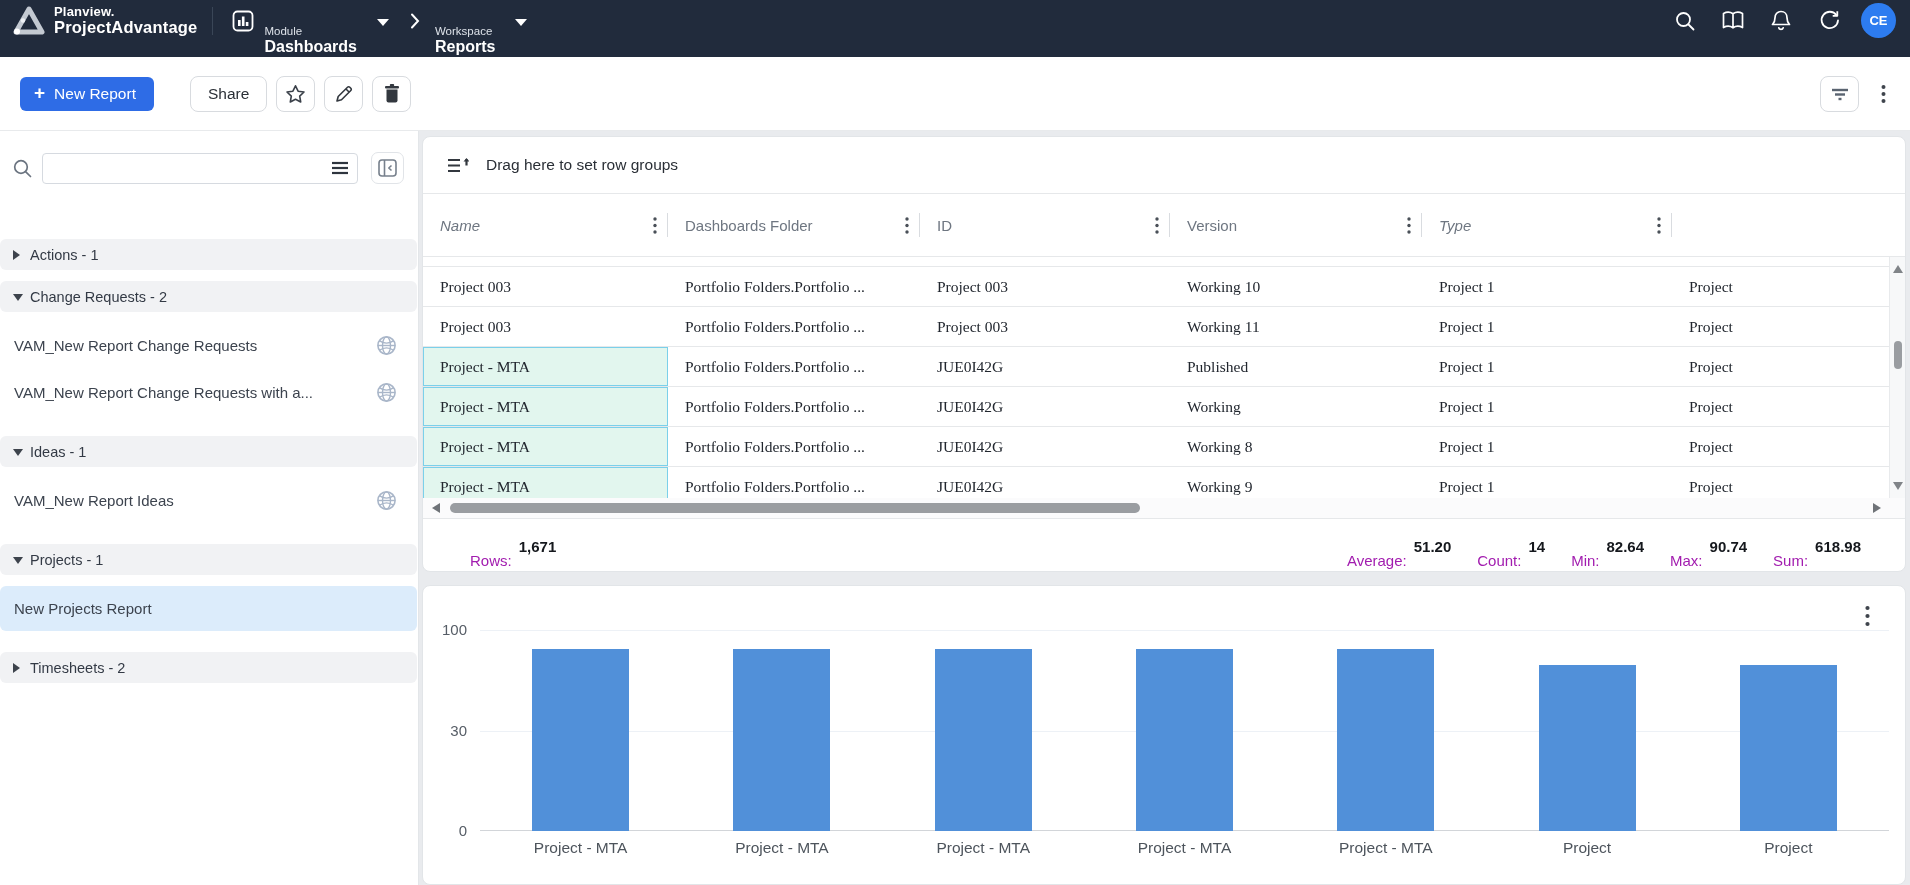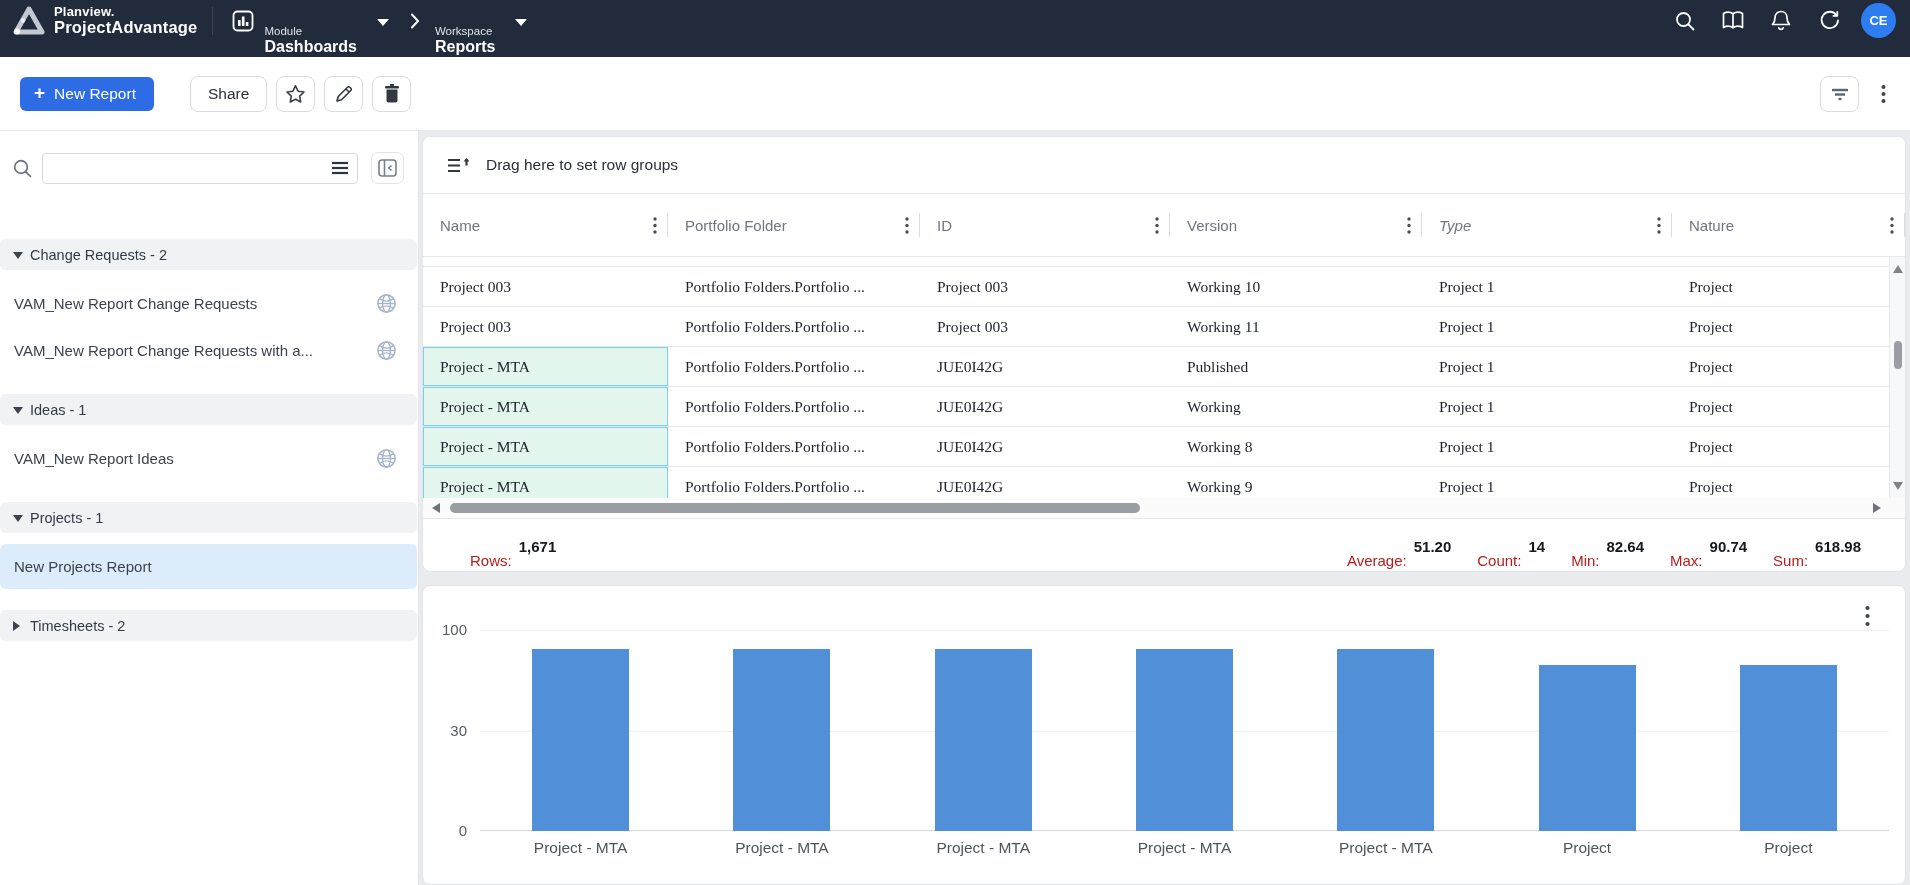--- a/index.html
+++ b/index.html
@@ -73,21 +73,21 @@
   .vthumb { position:absolute; left:4px; top:84px; width:8px; height:28px; border-radius:4px; background:#9a9da1; }
   .varrow { position:absolute; left:3px; width:0; height:0; border-left:5px solid transparent; border-right:5px solid transparent; }
   .varrow.up { top:8px; border-bottom:8px solid #808488; }
   .varrow.down { bottom:8px; border-top:8px solid #808488; }
   .hscroll { height:20px; background:#fbfbfc; position:relative; flex:none; }
   .hthumb { position:absolute; top:5px; left:27px; width:690px; height:10px; border-radius:5px; background:#9a9da1; }
   .harrow { position:absolute; top:5px; width:0; height:0; border-top:5px solid transparent; border-bottom:5px solid transparent; }
   .harrow.left { left:9px; border-right:8px solid #6f7378; }
   .harrow.right { right:24px; border-left:8px solid #6f7378; }
   .status-bar { height:55px; border-top:1px solid #e6e8ea; display:flex; align-items:center; padding:0 44px 0 47px; font-size:15px; flex:none; }
-  .status-label { color:#b91c1c;margin-top:28px; }
+  .status-label { color:#a21caf;margin-top:28px; }
   .status-value { color:#15181d; font-weight:bold; margin-left:7px; }
   .agg { margin-left:auto; display:flex; gap:26px; }
   .agg-item { display:flex; align-items:center; }
 
   
   .chart-kebab { position:absolute; top:15px; right:31px; }
   .chart-area { position:absolute; top:44px; left:57px; right:16px; height:201px; }
   .gridline { position:absolute; left:0; right:0; height:1px; background:#edf1f6; }
   .axisline { position:absolute; left:0; right:0; bottom:0; height:1px; background:#d2d5d9; }
   .ytick { position:absolute; width:44px; text-align:right; font-size:15px; color:#565d66; }
@@ -256,20 +256,26 @@
               <rect x="1" y="1" width="17" height="16" rx="3" fill="none" stroke="#77808c" stroke-width="1.6"></rect>
               <line x1="6.5" y1="1" x2="6.5" y2="17" stroke="#77808c" stroke-width="1.6"></line>
               <path d="M13.5 6.5L10.8 9l2.7 2.5" fill="none" stroke="#77808c" stroke-width="1.6" stroke-linejoin="round"></path>
             </svg>
         </span>
       </button>
     </div>
     <div class="tree" id="sidebar-tree">
         <div class="tree-section-header">
           <span class="tw">
+            <span class="tri-right"></span>
+          </span>
+          <span>Actions - 1</span>
+        </div>
+        <div class="tree-section-header">
+          <span class="tw">
             <span class="tri-down"></span>
           </span>
           <span>Change Requests - 2</span>
         </div>
         <div class="tree-items">
           <div class="tree-item">
             <span class="label">VAM_New Report Change Requests</span>
             <span>
               <svg width="21" height="21" viewBox="0 0 21 21">
                 <circle cx="10.5" cy="10.5" r="8.6" fill="none" stroke="#a9b6c9" stroke-width="1.6"></circle>
@@ -339,33 +345,33 @@
               <line x1="1" y1="4" x2="13" y2="4" stroke="#33383f" stroke-width="2.2"></line>
               <line x1="1" y1="9.5" x2="13" y2="9.5" stroke="#33383f" stroke-width="2.2"></line>
               <line x1="1" y1="15" x2="13" y2="15" stroke="#33383f" stroke-width="2.2"></line>
               <path d="M19.5 3v6.5" stroke="#33383f" stroke-width="2.2" fill="none"></path>
               <path d="M16.5 5.5L19.5 2l3 3.5" fill="#33383f"></path>
             </svg>
         </span>
         <span class="rowgroup-hint">Drag here to set row groups</span>
       </div>
       <div class="grid-header" id="grid-header">
-          <div class="hcell" style="width: 245px; flex: 0 0 auto;">
+          <div class="hcell" style="width: 245px; flex: 0 0 auto; font-style: italic;">
             <span class="hlabel">Name</span>
             <span class="kebab">
               <svg width="4" height="17" viewBox="0 0 4 17">
                 <circle cx="2" cy="2" r="1.7" fill="#4a5058"></circle>
                 <circle cx="2" cy="8.5" r="1.7" fill="#4a5058"></circle>
                 <circle cx="2" cy="15" r="1.7" fill="#4a5058"></circle>
               </svg>
             </span>
             <span class="hsep"></span>
           </div>
           <div class="hcell" style="width: 252px; flex: 0 0 auto;">
-            <span class="hlabel">Portfolio Folder</span>
+            <span class="hlabel">Dashboards Folder</span>
             <span class="kebab">
               <svg width="4" height="17" viewBox="0 0 4 17">
                 <circle cx="2" cy="2" r="1.7" fill="#4a5058"></circle>
                 <circle cx="2" cy="8.5" r="1.7" fill="#4a5058"></circle>
                 <circle cx="2" cy="15" r="1.7" fill="#4a5058"></circle>
               </svg>
             </span>
             <span class="hsep"></span>
           </div>
           <div class="hcell" style="width: 250px; flex: 0 0 auto;">
@@ -385,31 +391,20 @@
               <svg width="4" height="17" viewBox="0 0 4 17">
                 <circle cx="2" cy="2" r="1.7" fill="#4a5058"></circle>
                 <circle cx="2" cy="8.5" r="1.7" fill="#4a5058"></circle>
                 <circle cx="2" cy="15" r="1.7" fill="#4a5058"></circle>
               </svg>
             </span>
             <span class="hsep"></span>
           </div>
           <div class="hcell" style="width: 250px; flex: 0 0 auto; font-style: italic;">
             <span class="hlabel">Type</span>
-            <span class="kebab">
-              <svg width="4" height="17" viewBox="0 0 4 17">
-                <circle cx="2" cy="2" r="1.7" fill="#4a5058"></circle>
-                <circle cx="2" cy="8.5" r="1.7" fill="#4a5058"></circle>
-                <circle cx="2" cy="15" r="1.7" fill="#4a5058"></circle>
-              </svg>
-            </span>
-            <span class="hsep"></span>
-          </div>
-          <div class="hcell" style="flex: 1 1 0%;">
-            <span class="hlabel">Nature</span>
             <span class="kebab">
               <svg width="4" height="17" viewBox="0 0 4 17">
                 <circle cx="2" cy="2" r="1.7" fill="#4a5058"></circle>
                 <circle cx="2" cy="8.5" r="1.7" fill="#4a5058"></circle>
                 <circle cx="2" cy="15" r="1.7" fill="#4a5058"></circle>
               </svg>
             </span>
             <span class="hsep"></span>
           </div>
         </div>

